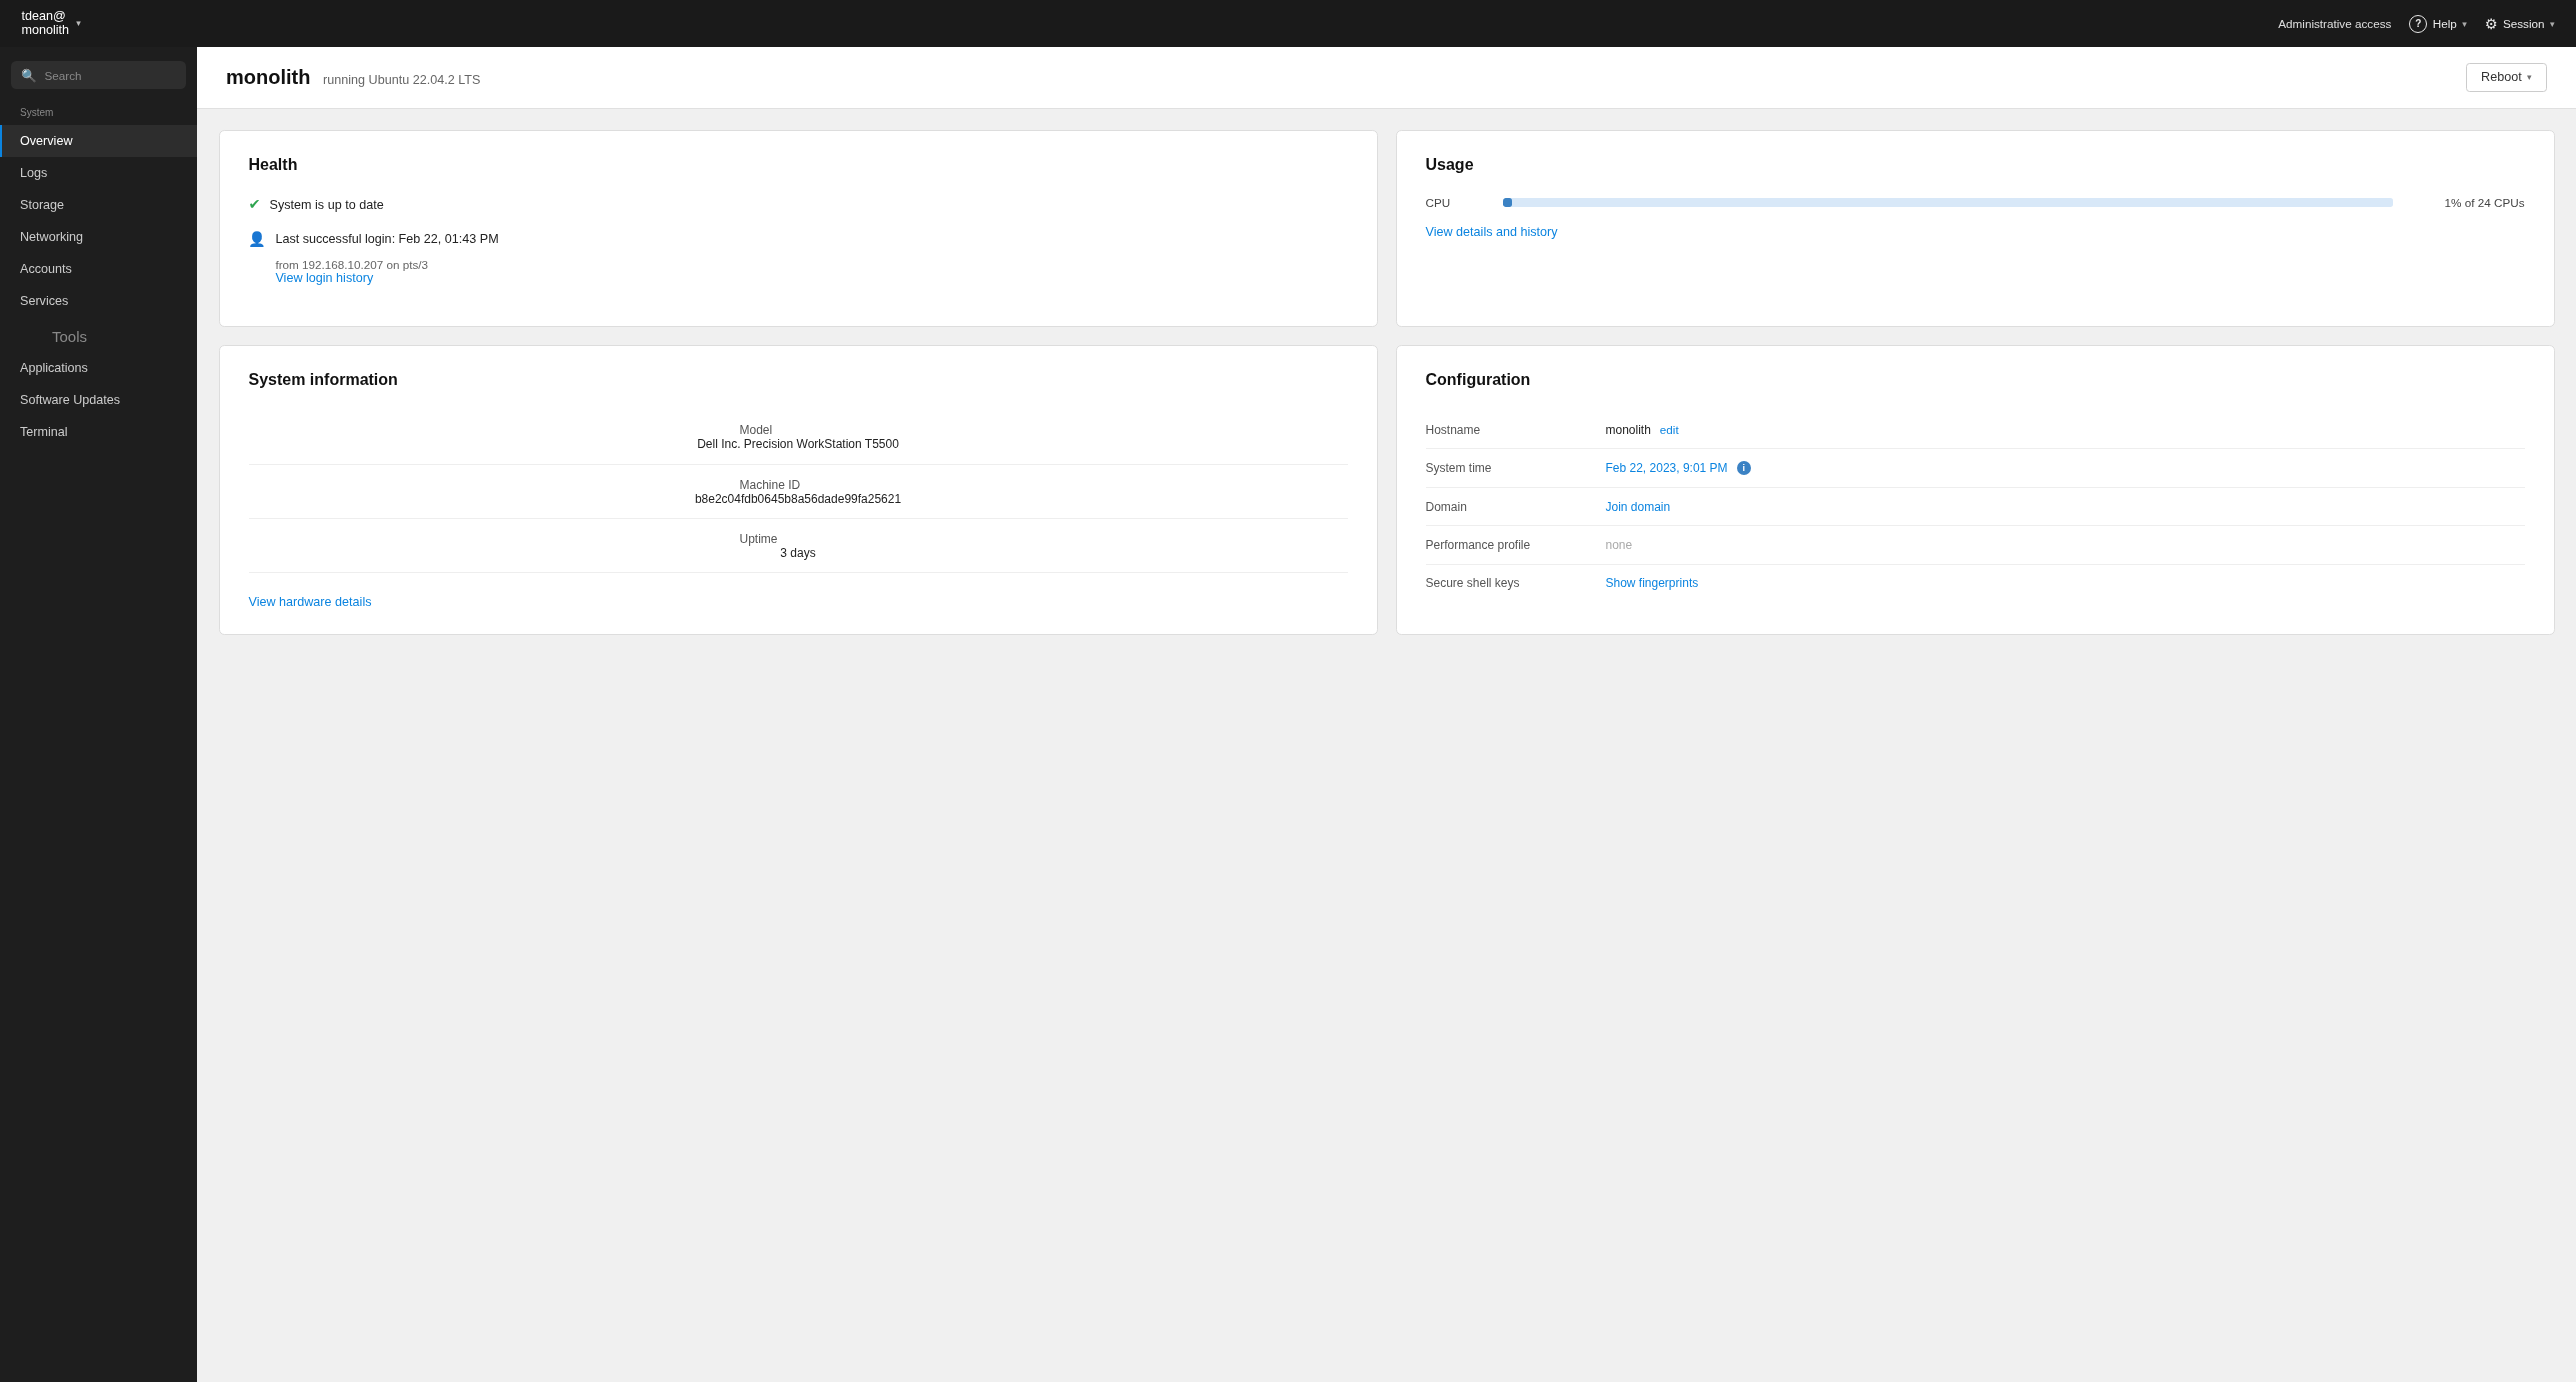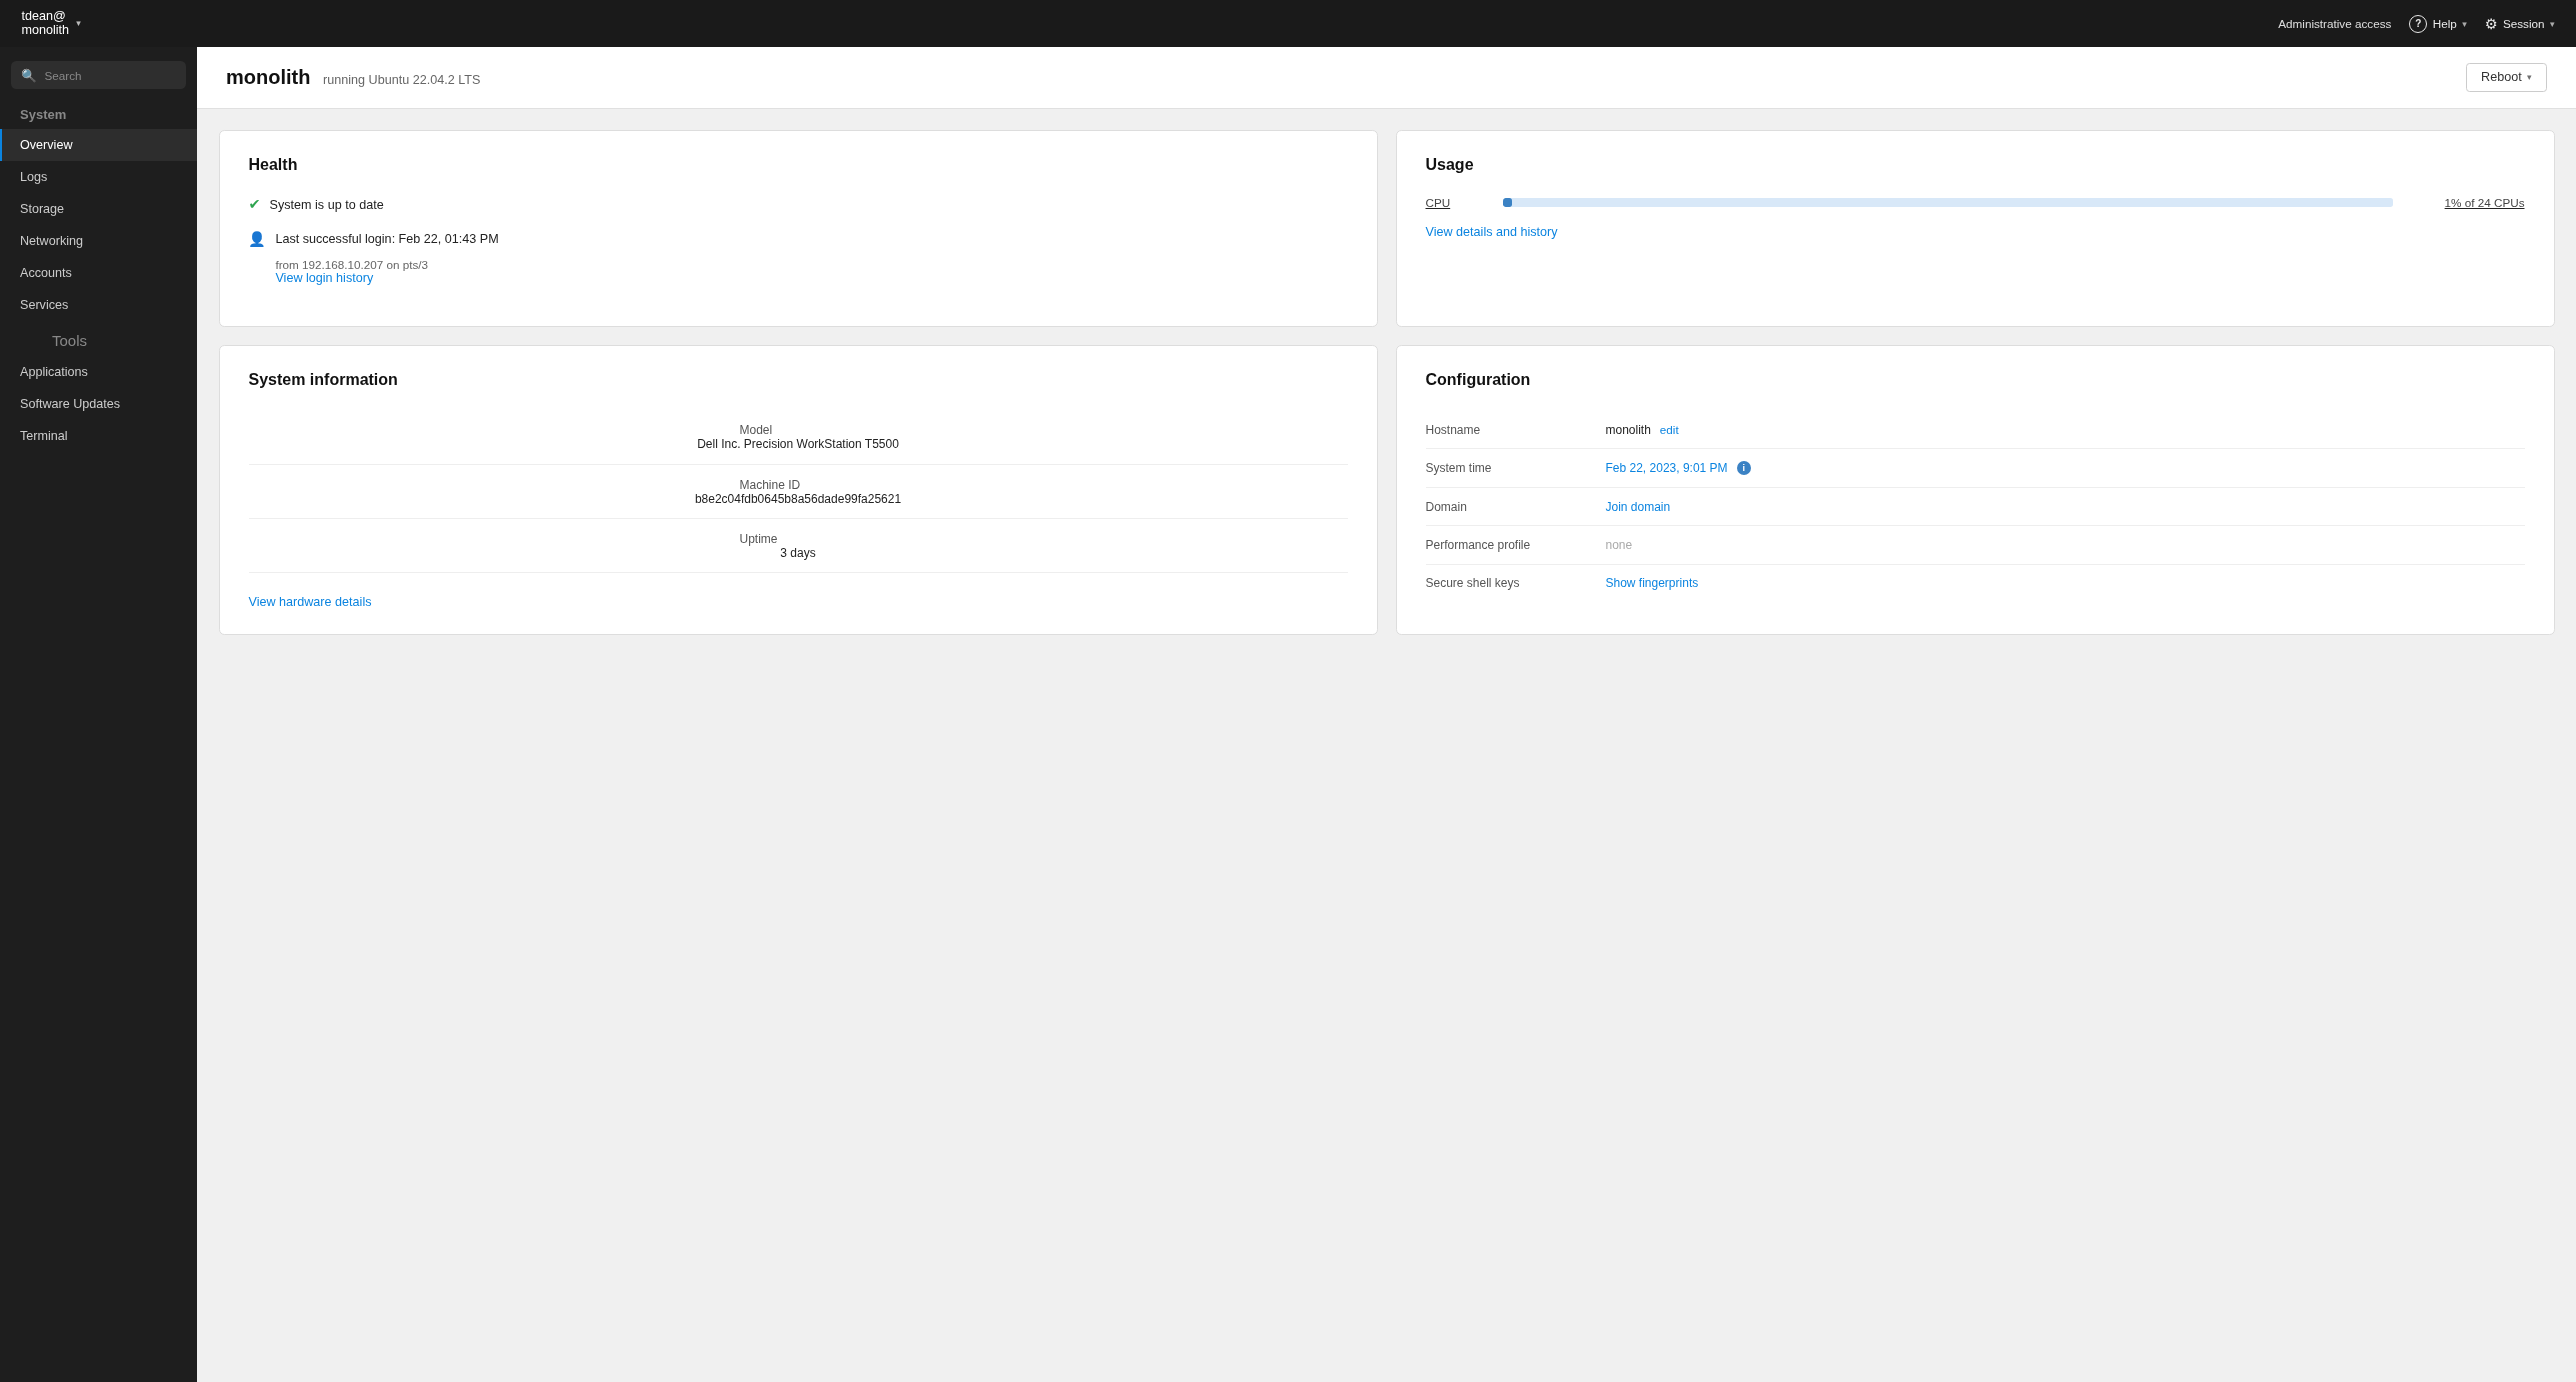--- a/index.html
+++ b/index.html
@@ -167,21 +167,20 @@
     .health-text { font-size: 12.6px; color: #222; line-height: 1.5; }
     .health-sub { font-size: 11.7px; color: #666; margin-top: 9px; }
     .link { color: #0b84e0; text-decoration: none; cursor: pointer; }
 
     
     .usage-row {
       display: flex;
       align-items: center;
       gap: 14.4px;
       margin-bottom: 16px;
-      text-decoration: underline;
     }
     .usage-label { font-size: 11.7px; color: #444; width: 63px; }
     .progress-bar-wrap {
       flex: 1;
       background: #d8e8f8;
       border-radius: 2.7px;
       height: 9px;
       overflow: hidden;
     }
     .progress-bar {
@@ -257,21 +256,21 @@
     </button>
   </div>
 </div>
 
 <div class="sidebar">
   <div class="search-box">
     <span class="search-icon">🔍</span>
     <span style="color:#888;">Search</span>
   </div>
 
-  <a class="nav-item" style="color:#888;font-size:13px;padding:3.6px 18px 7.2px;cursor:default;font-weight:bold;">
+  <a class="nav-item" style="color:#888;font-size:10px;padding:3.6px 18px 7.2px;cursor:default;">
     <span>System</span>
   </a>
   <a class="nav-item active">
     <span>Overview</span>
   </a>
   <a class="nav-item">
     <span>Logs</span>
   </a>
   <a class="nav-item">
     <span>Storage</span>

